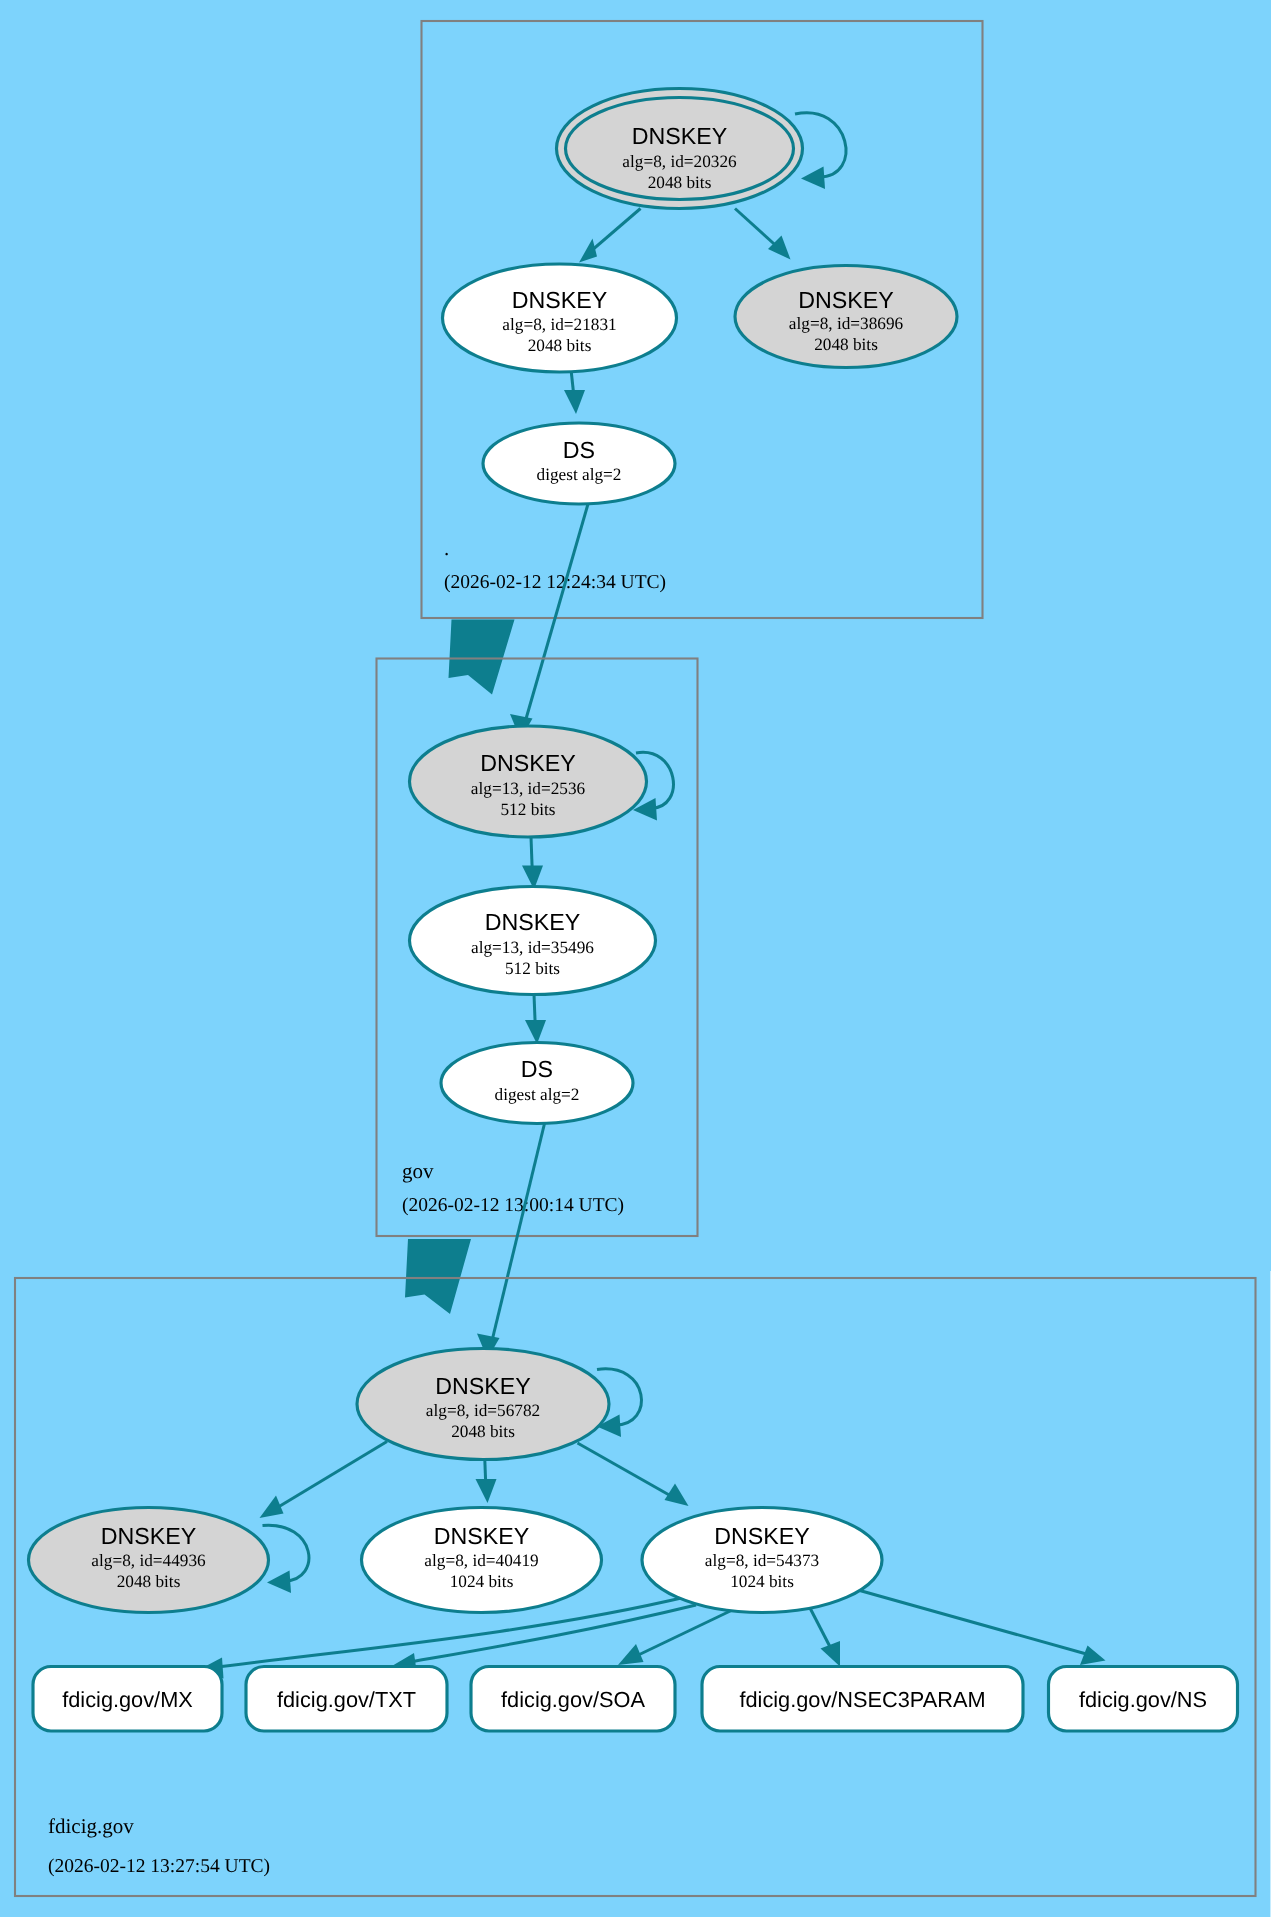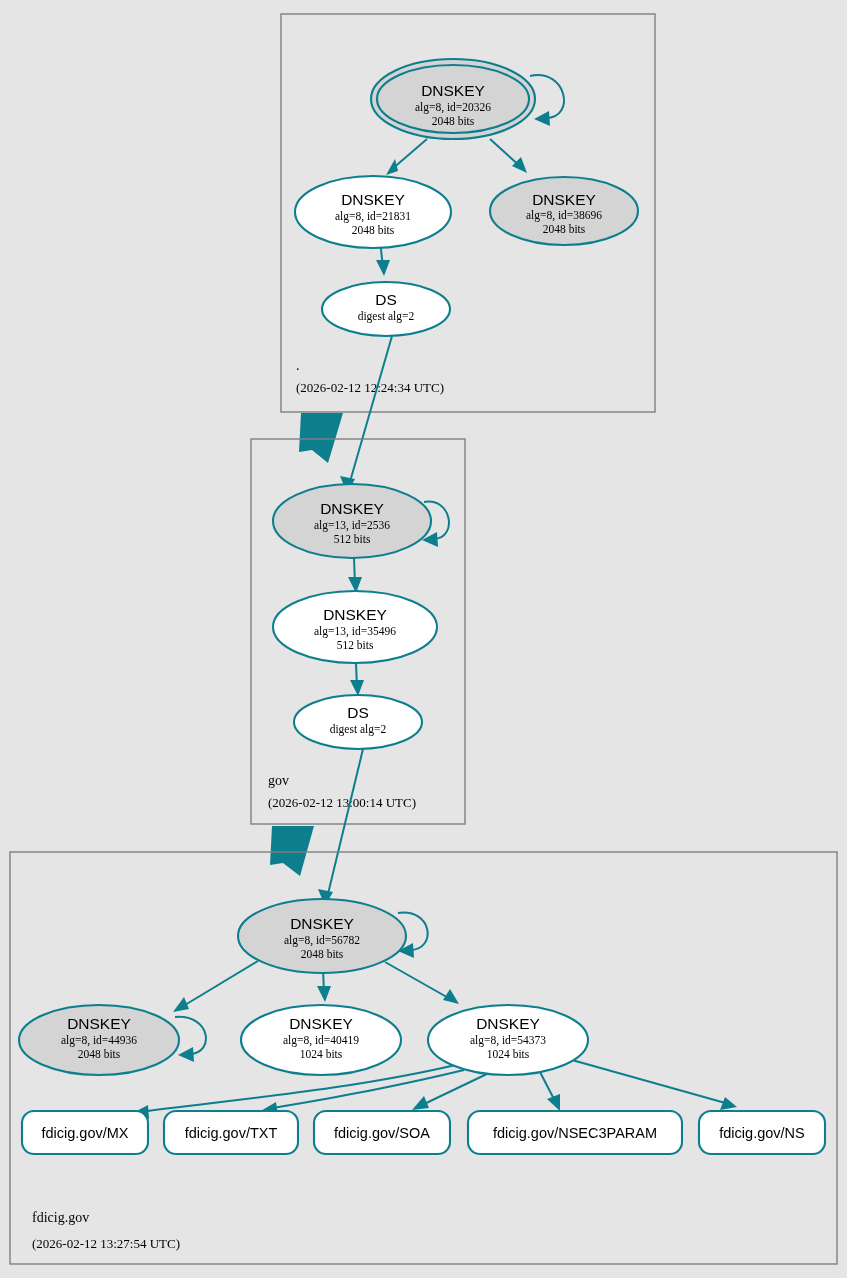--- a/index.html
+++ b/index.html
@@ -6,21 +6,21 @@
   html, body {
     margin: 0;
     padding: 0;
     background: #ffffff;
     font-family: "Liberation Sans", sans-serif;
   }
   #stage {
     position: relative;
     width: 847px;
     height: 1278px;
-    background: #e5e5e5;
+    background: #7dd3fc;
     overflow: hidden;
   }
   svg#graph {
     position: absolute;
     top: 0;
     left: 0;
     width: 847px;
     height: 1278px;
   }
   text {

